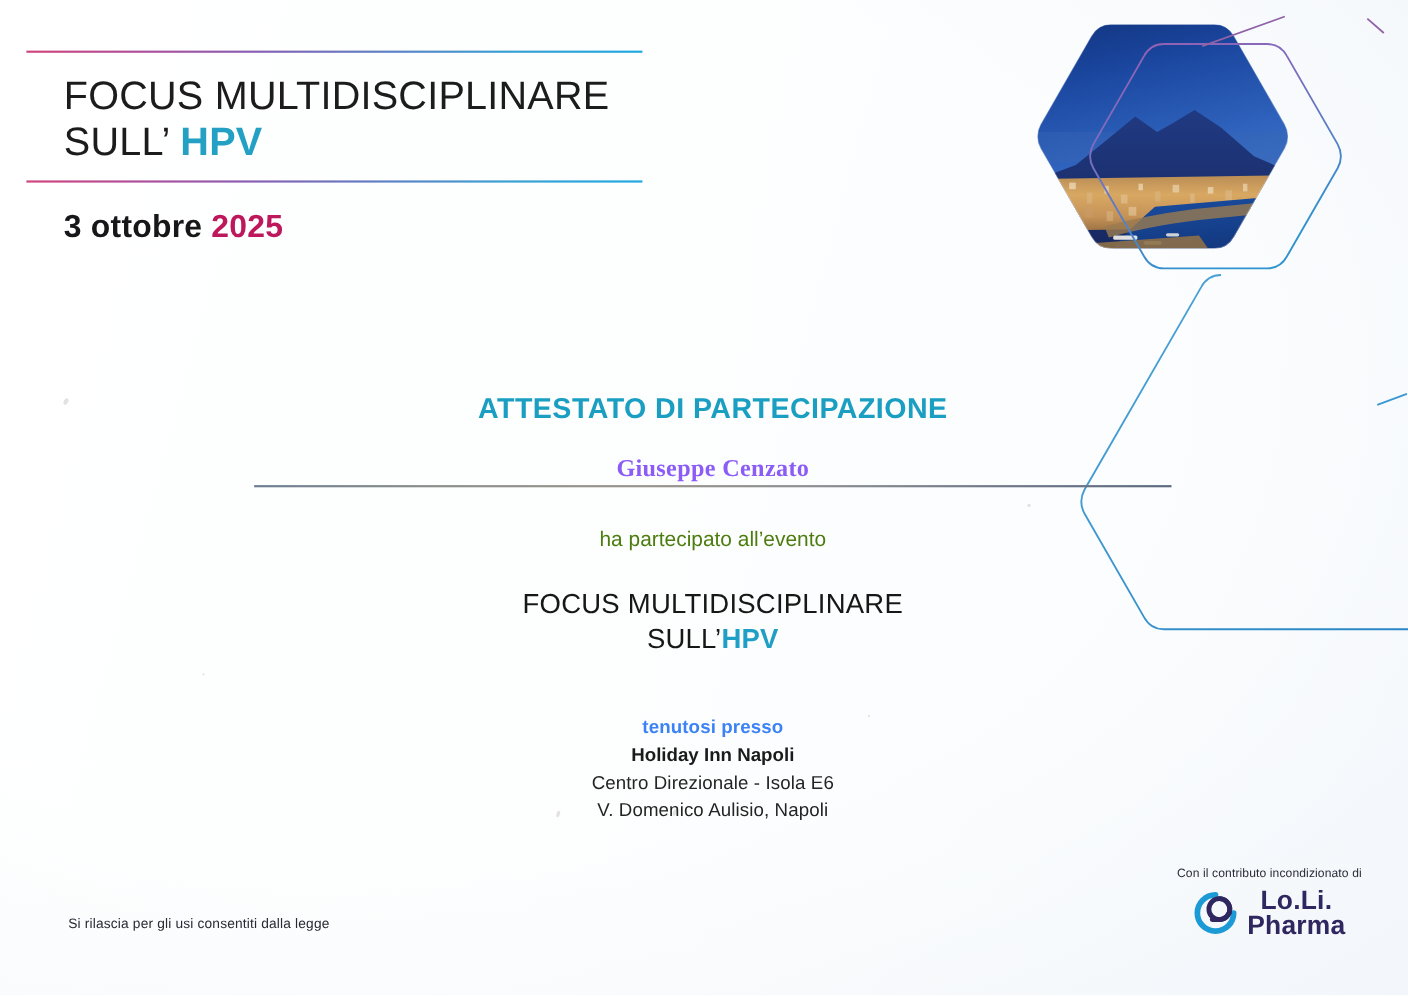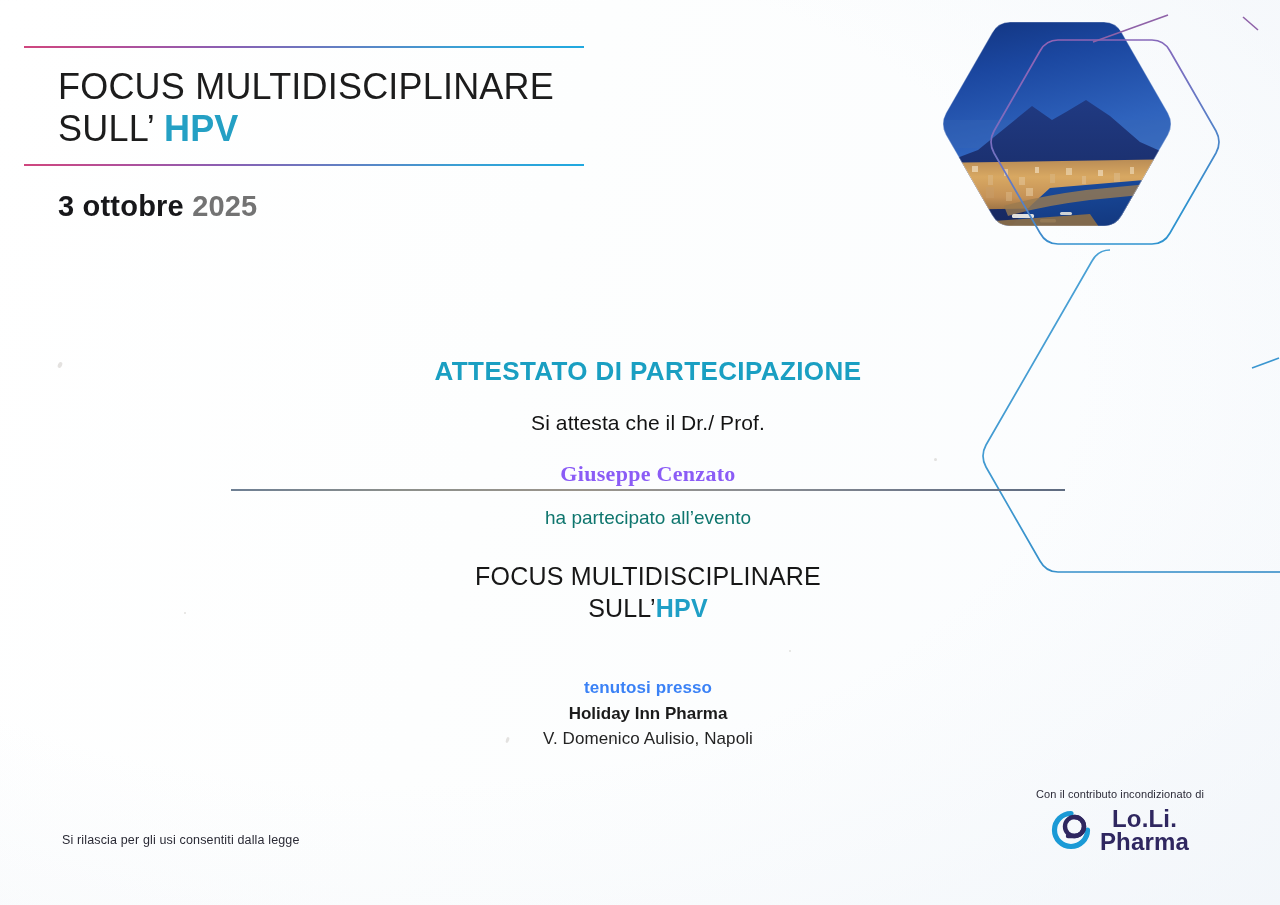--- a/index.html
+++ b/index.html
@@ -81,21 +81,21 @@
     font-weight: 700;
   }
   .event-date {
     padding: 24px 0 0 34px;
     font-size: 29px;
     font-weight: 700;
     color: #17171a;
     letter-spacing: 0.2px;
   }
   .event-date .year {
-    color: #737373;
+    color: #be185d;
   }
 
   
   .body-block {
     position: absolute;
     left: 16px;
     right: 0;
     top: 356px;
     text-align: center;
     z-index: 5;
@@ -132,23 +132,23 @@
     position: absolute;
     left: 215px;
     right: 215px;
     top: 28px;
     height: 1.6px;
     background: linear-gradient(to right, #6e7f93 0%, #8c8f8b 20%, #9a958c 42%, #8b8e92 62%, #70798a 82%, #5e6b80 100%);
     z-index: 1;
   }
 
   .ha-partecipato {
-    margin-top: 12px;
+    margin-top: 33px;
     font-size: 19px;
-    color: #0f766e;
+    color: #4d7c0f;
   }
 
   .event-name-big {
     margin-top: 32px;
     font-size: 25px;
     line-height: 1.26;
     color: #171717;
     letter-spacing: 0.2px;
   }
   .event-name-big .hpv {
@@ -186,21 +186,21 @@
     left: 62px;
     top: 833px;
     font-size: 12.5px;
     color: #2a2a35;
     letter-spacing: 0.15px;
     z-index: 5;
   }
 
   .sponsor {
     position: absolute;
-    right: 76px;
+    right: 42px;
     top: 788px;
     z-index: 5;
     text-align: center;
   }
   .sponsor-caption {
     font-size: 11px;
     color: #2c2b38;
     letter-spacing: 0.1px;
     white-space: nowrap;
   }
@@ -355,37 +355,37 @@
 
     <div class="event-date">
       <span>3 ottobre </span><span class="year">2025</span>
     </div>
   </div>
 
   <div class="body-block">
 
     <div class="attestato">ATTESTATO DI PARTECIPAZIONE</div>
 
-    <div class="si-attesta">Si attesta che il Dr./ Prof.</div>
 
     <div class="name-wrap">
       <span class="name-value">Giuseppe Cenzato</span>
       <div class="name-line"></div>
     </div>
 
     <div class="ha-partecipato">ha partecipato all’evento</div>
 
     <div class="event-name-big">
       <span>FOCUS MULTIDISCIPLINARE</span><br>
       <span>SULL’</span><span class="hpv">HPV</span>
     </div>
 
     <div class="venue">
       <div class="venue-label">tenutosi presso</div>
-      <div class="venue-name">Holiday Inn Pharma</div>
+      <div class="venue-name">Holiday Inn Napoli</div>
+      <div class="venue-addr">Centro Direzionale - Isola E6</div>
       <div class="venue-addr">V. Domenico Aulisio, Napoli</div>
     </div>
   </div>
 
   <div class="legal">Si rilascia per gli usi consentiti dalla legge</div>
 
   <div class="sponsor">
     <div class="sponsor-caption">Con il contributo incondizionato di</div>
     <div class="sponsor-logo">
       <svg width="40" height="40" viewBox="0 0 40 40">

